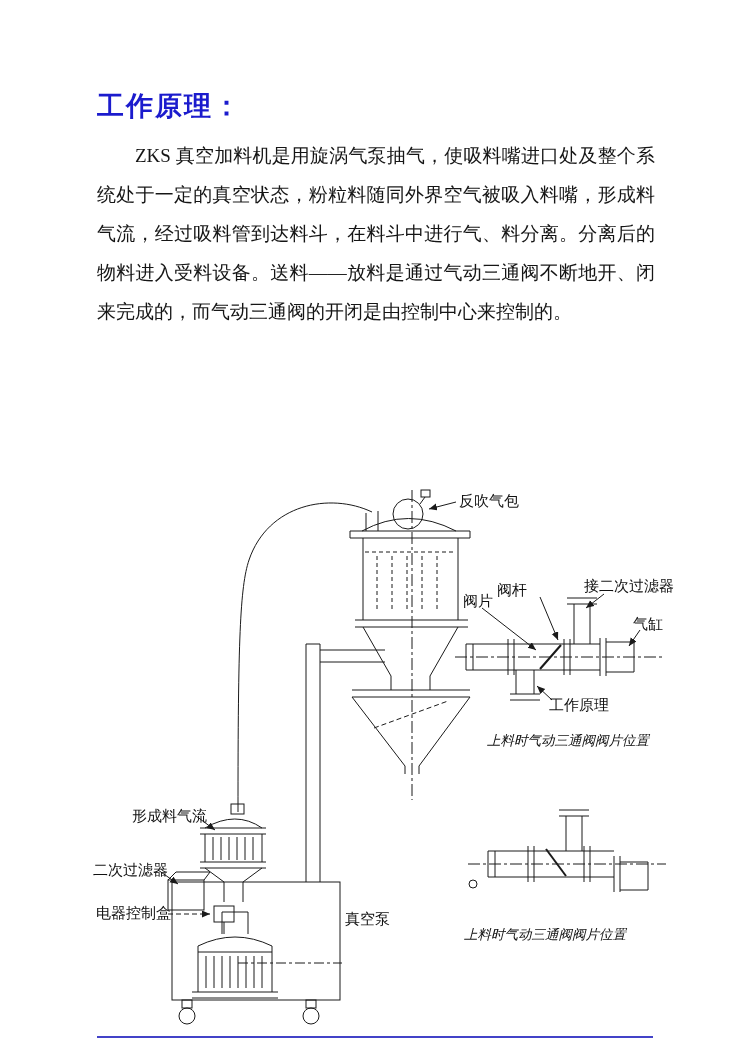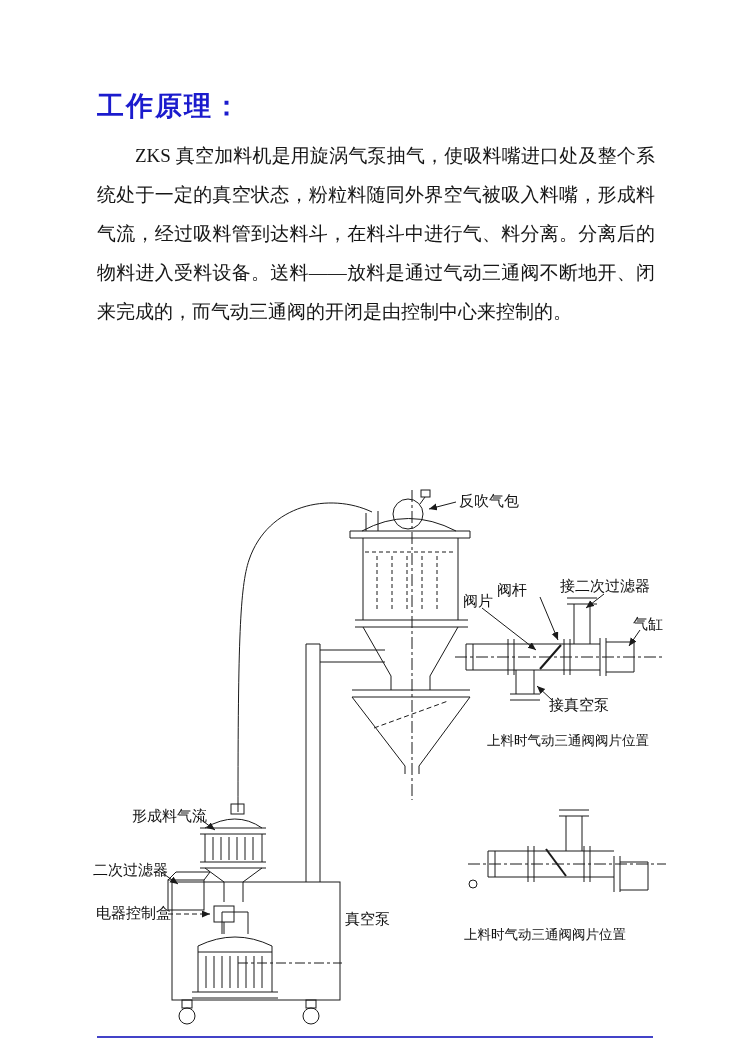--- a/index.html
+++ b/index.html
@@ -6,21 +6,21 @@
   #page{position:relative;width:750px;height:1060px;background:#ffffff;overflow:hidden;
         font-family:"Liberation Serif",serif;color:#111;}
   #heading{position:absolute;left:97px;top:88px;font-size:27px;font-weight:bold;
            color:#1b1bcd;letter-spacing:2px;}
   #bodytext{position:absolute;left:97px;top:136px;width:558px;font-size:19px;
             line-height:39px;text-align:justify;color:#151515;}
   #bodytext p{margin:0;text-indent:2em;}
   .lbl{position:absolute;font-size:15px;color:#111;white-space:nowrap;
        font-family:"Liberation Serif",serif;}
   .cap{position:absolute;font-size:13.5px;color:#111;white-space:nowrap;
-       font-family:"Liberation Serif",serif;}
+       font-family:"Liberation Serif",serif;font-style:italic;}
   #footer-rule{position:absolute;left:97px;top:1036px;width:556px;height:2px;background:#4343c8;}
   svg{position:absolute;left:0;top:0;}
 </style>
 </head>
 <body>
 
 <div id="page">
 
   <div id="heading">工作原理：</div>
 
@@ -202,23 +202,23 @@
         <line x1="196" y1="816" x2="215" y2="830" marker-end="url(#arr)"></line>
         <line x1="158" y1="870" x2="178" y2="884" marker-end="url(#arr)"></line>
         <line x1="168" y1="914" x2="210" y2="914" stroke-dasharray="5 3" marker-end="url(#arr)"></line>
       </g>
     </g>
   </svg>
 
   <span class="lbl" style="left:459px;top:492px">反吹气包</span>
   <span class="lbl" style="left:463px;top:592px">阀片</span>
   <span class="lbl" style="left:497px;top:581px">阀杆</span>
-  <span class="lbl" style="left:560px;top:577px">接二次过滤器</span>
+  <span class="lbl" style="left:584px;top:577px">接二次过滤器</span>
   <span class="lbl" style="left:633px;top:615px">气缸</span>
-  <span class="lbl" style="left:549px;top:696px">接真空泵</span>
+  <span class="lbl" style="left:549px;top:696px">工作原理</span>
   <span class="cap" style="left:487px;top:732px">上料时气动三通阀阀片位置</span>
 
   <span class="lbl" style="left:132px;top:807px">形成料气流</span>
   <span class="lbl" style="left:93px;top:861px">二次过滤器</span>
   <span class="lbl" style="left:96px;top:904px">电器控制盒</span>
   <span class="lbl" style="left:345px;top:910px">真空泵</span>
   <span class="cap" style="left:464px;top:926px">上料时气动三通阀阀片位置</span>
 
   <div id="footer-rule"></div>
 </div>

